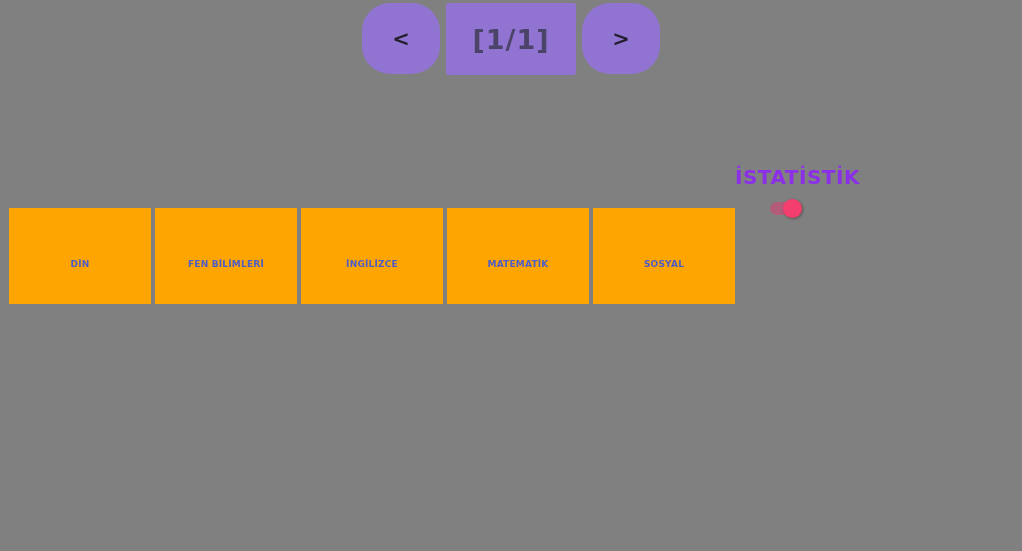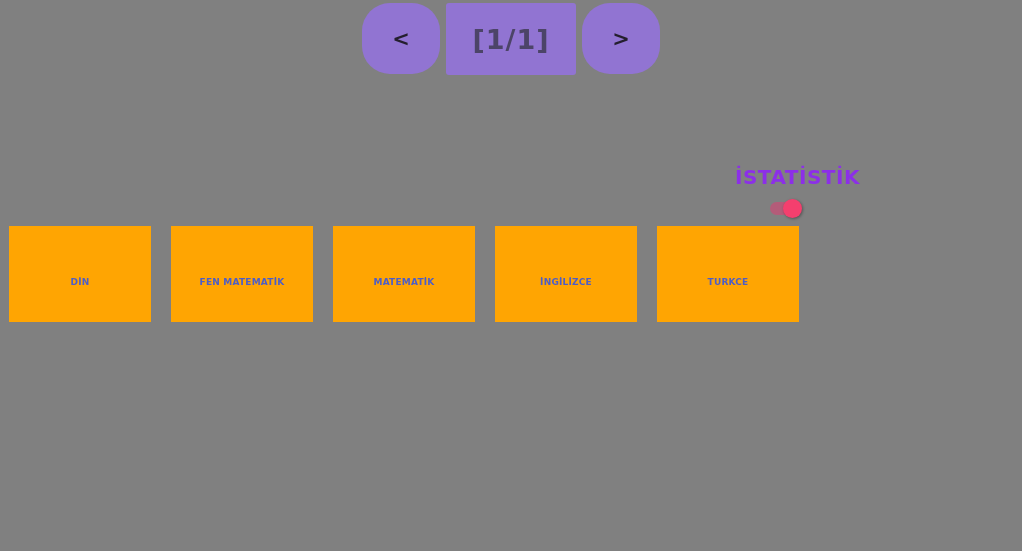--- a/index.html
+++ b/index.html
@@ -92,23 +92,23 @@
     height: 19px;
     border-radius: 50%;
     background: var(--toggle-on-pink, #F43F6E);
     box-shadow: 1px 1px 3px rgba(0,0,0,0.35);
   }
 
   
   .subjects {
     position: absolute;
     left: 9px;
-    top: 226px;
+    top: 208px;
     display: flex;
-    gap: 20px;
+    gap: 4px;
   }
   .subject-card {
     width: 142px;
     height: 96px;
     border: none;
     background: var(--card-orange, #FFA502);
     color: var(--card-label-blue, #4E5EC6);
     font-family: "DejaVu Sans", sans-serif;
     font-size: 9px;
     font-weight: bold;
@@ -135,19 +135,19 @@
 
   <div class="stats-title">İSTATİSTİK</div>
 
   <div class="toggle">
     <div class="toggle-track"></div>
     <div class="toggle-knob"></div>
   </div>
 
   <div class="subjects">
     <button class="subject-card">DİN</button>
-    <button class="subject-card">FEN MATEMATİK</button>
+    <button class="subject-card">FEN BİLİMLERİ</button>
+    <button class="subject-card">İNGİLİZCE</button>
     <button class="subject-card">MATEMATİK</button>
-    <button class="subject-card">İNGİLİZCE</button>
-    <button class="subject-card">TURKCE</button>
+    <button class="subject-card">SOSYAL</button>
   </div>
 
 </div>
 
 </body></html>

